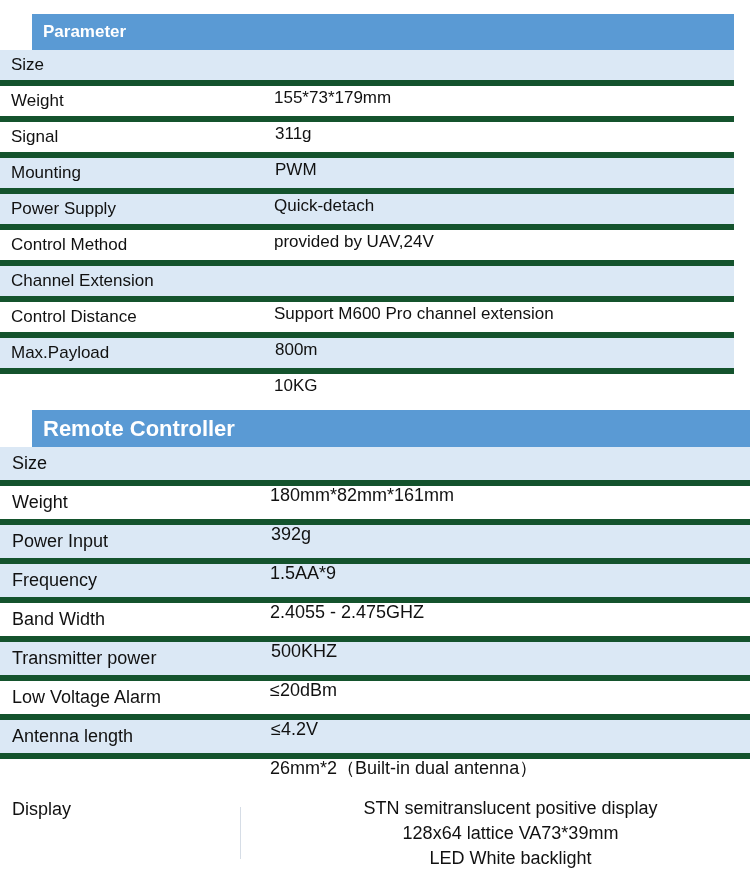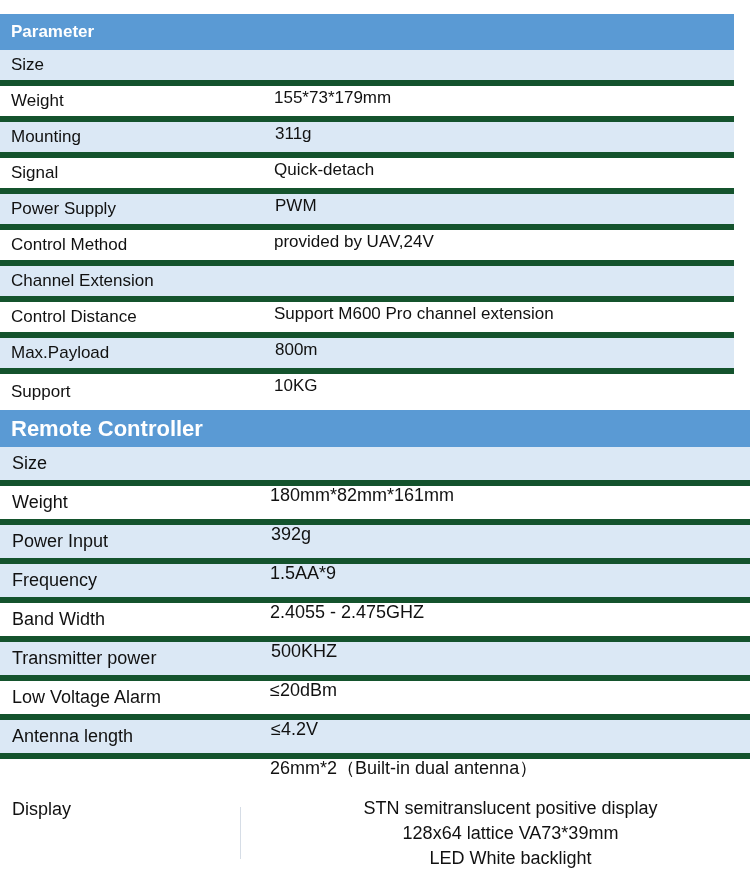--- a/index.html
+++ b/index.html
@@ -1,19 +1,19 @@
 <!DOCTYPE html>
 <html><head>
 <meta charset="utf-8">
 <style>
   html,body{margin:0;padding:0;background:#fff;}
   body{width:750px;height:886px;overflow:hidden;position:relative;font-family:"Liberation Sans",sans-serif;color:#111;}
   .sec1{position:absolute;left:0;top:14px;width:734px;}
   .sec2{position:absolute;left:0;top:410px;width:750px;}
-  .hdr{background:#5a9ad4;color:#fff;font-weight:bold;font-size:17px;padding-left:11px;box-sizing:border-box;display:flex;align-items:center;}
+  .hdr{background:#5a9ad4;color:#fff;font-weight:bold;font-size:17px;padding-left:11px;box-sizing:border-box;display:flex;align-items:center;margin-left:32px;}
   .sec1 .hdr{height:36px;}
   .sec2 .hdr{height:37px;font-size:22px;}
   .row{display:flex;border-bottom:6px solid #14532d;box-sizing:border-box;}
   .row.alt{background:#dbe8f5;}
   .sec1 .row{height:36px;font-size:17px;}
   .sec2 .row{height:39px;font-size:18px;}
   .k{padding-left:11px;display:flex;align-items:center;box-sizing:border-box;}
   .sec1 .k{width:246px;}
   .sec2 .k{width:240px;padding-left:12px;}
   .v{display:flex;align-items:center;box-sizing:border-box;border-left:1px solid #d6dde6;margin-top:48px;}
@@ -29,50 +29,46 @@
 <div class="sec1">
   <div class="hdr">Parameter</div>
   <div class="row alt">
       <div class="k">Size</div>
       <div class="v">155*73*179mm</div>
     </div>
   <div class="row">
       <div class="k">Weight</div>
       <div class="v">311g</div>
     </div>
+  <div class="row">
+      <div class="k">Signal</div>
+      <div class="v">PWM</div>
+    </div>
   <div class="row alt">
       <div class="k">Mounting</div>
       <div class="v">Quick-detach</div>
-    </div>
-  <div class="row">
-      <div class="k">Signal</div>
-      <div class="v">PWM</div>
     </div>
   <div class="row alt">
       <div class="k">Power Supply</div>
       <div class="v">provided by UAV,24V</div>
     </div>
   <div class="row">
       <div class="k">Control Method</div>
     </div>
   <div class="row alt">
       <div class="k">Channel Extension</div>
       <div class="v">Support M600 Pro channel extension</div>
     </div>
   <div class="row">
       <div class="k">Control Distance</div>
       <div class="v">800m</div>
     </div>
   <div class="row alt">
       <div class="k">Max.Payload</div>
       <div class="v">10KG</div>
-    </div>
-  <div class="row" style="border-bottom:none">
-      <div class="k">Support</div>
-      <div class="v">M600 Pro</div>
     </div>
 </div>
 
 <div class="sec2">
   <div class="hdr">Remote Controller</div>
   <div class="row alt">
       <div class="k">Size</div>
       <div class="v">180mm*82mm*161mm</div>
     </div>
   <div class="row">

